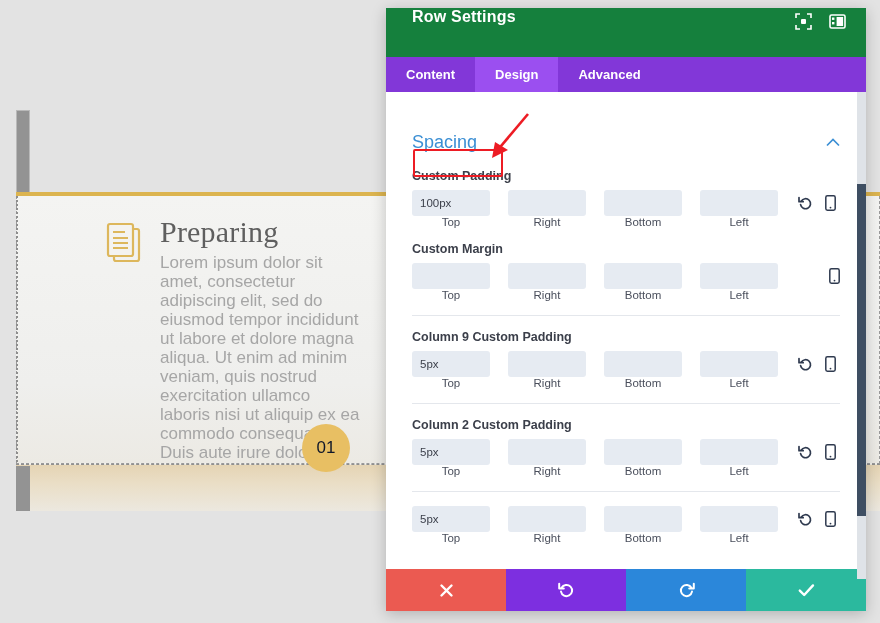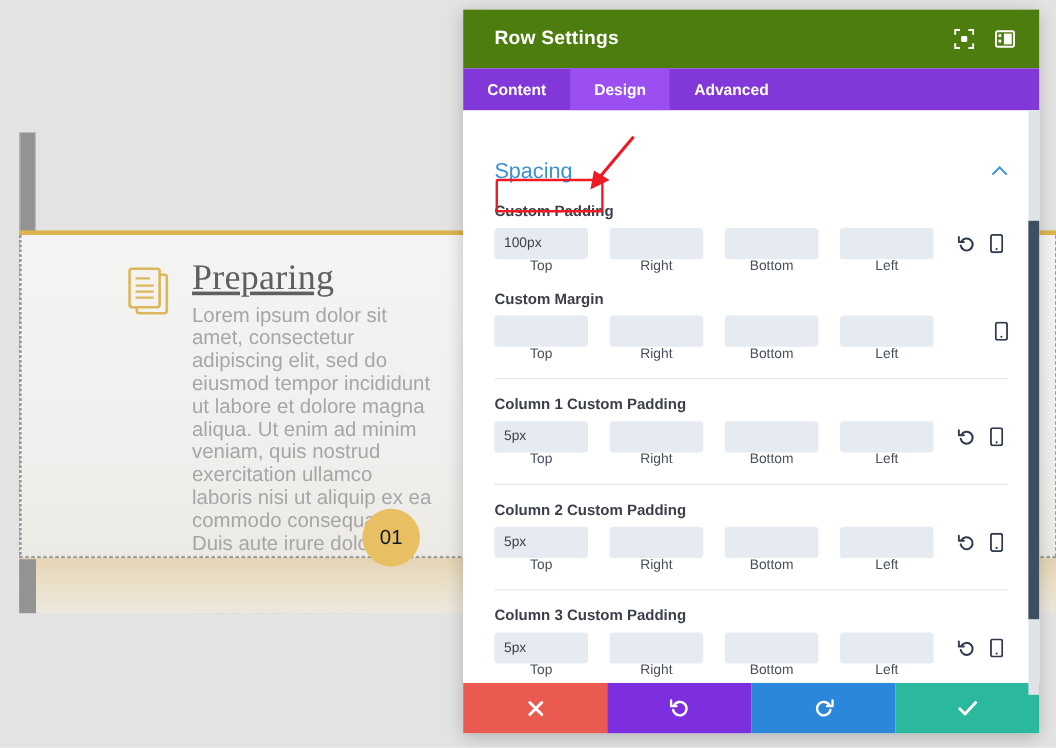--- a/index.html
+++ b/index.html
@@ -49,21 +49,20 @@
     width: 250px;
   }
   #doc-icon { position: absolute; left: 0px; top: 6px; }
   #heading-preparing {
     position: absolute;
     left: 55px; top: 0px;
     font-family: "Liberation Serif", serif;
     font-size: 30px;
     color: #5f5f5f;
     letter-spacing: .2px;
-    text-decoration: underline;
   }
   #body-copy {
     position: absolute;
     left: 55px; top: 38px;
     width: 200px;
     font-size: 17px;
     line-height: 19px;
     color: #a6a6a6;
   }
 
@@ -108,22 +107,22 @@
     position: absolute;
     left: 386px; top: 8px;
     width: 480px; height: 603px;
     background: #fff;
     box-shadow: 0 3px 14px rgba(0,0,0,.22);
     display: flex; flex-direction: column;
     z-index: 20;
   }
   #modal-header {
     height: 49px;
-    background: #4d7c0f;
-    display: flex; align-items: center;
+    background: #15803d;
+    display: flex; 
     padding: 0 16px 0 26px;
     flex: none;
   }
   #modal-title {
     color: #fff; font-size: 16px; font-weight: bold;
     flex: 1; letter-spacing: .2px;
   }
   .hdr-icon {
     width: 26px; height: 26px;
     display: flex; align-items: center; justify-content: center;
@@ -360,21 +359,21 @@
                 <circle cx="5.5" cy="12.6" r="0.9" fill="#2f3a4f"></circle>
               </svg>
           </span>
         </div>
       </div>
     </div>
 
     <div class="divider"></div>
 
     <div class="field-group">
-      <div class="field-label">Column 1 Custom Padding</div>
+      <div class="field-label">Column 9 Custom Padding</div>
       <div class="inputs-row">
         <div class="input-cell">
           <input class="spin-input" value="5px" style="">
           <div class="input-caption">Top</div>
         </div>
         <div class="input-cell">
           <input class="spin-input" value="" style="">
           <div class="input-caption">Right</div>
         </div>
         <div class="input-cell">
@@ -436,21 +435,20 @@
                 <circle cx="5.5" cy="12.6" r="0.9" fill="#2f3a4f"></circle>
               </svg>
           </span>
         </div>
       </div>
     </div>
 
     <div class="divider"></div>
 
     <div class="field-group">
-      <div class="field-label">Column 3 Custom Padding</div>
       <div class="inputs-row">
         <div class="input-cell">
           <input class="spin-input" value="5px" style="">
           <div class="input-caption">Top</div>
         </div>
         <div class="input-cell">
           <input class="spin-input" value="" style="">
           <div class="input-caption">Right</div>
         </div>
         <div class="input-cell">

